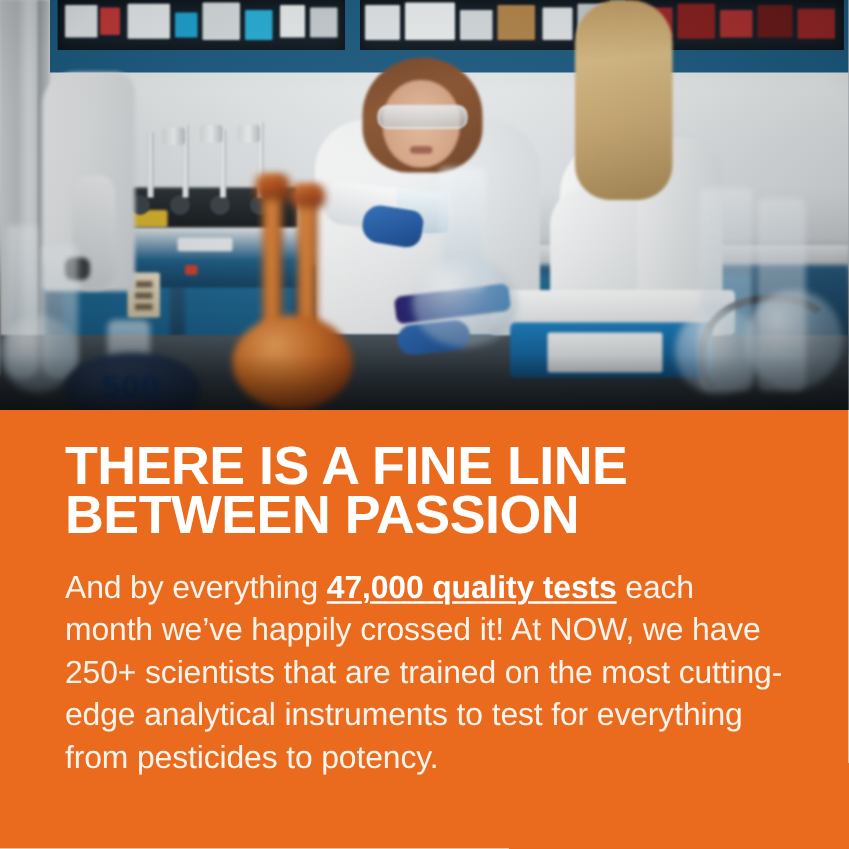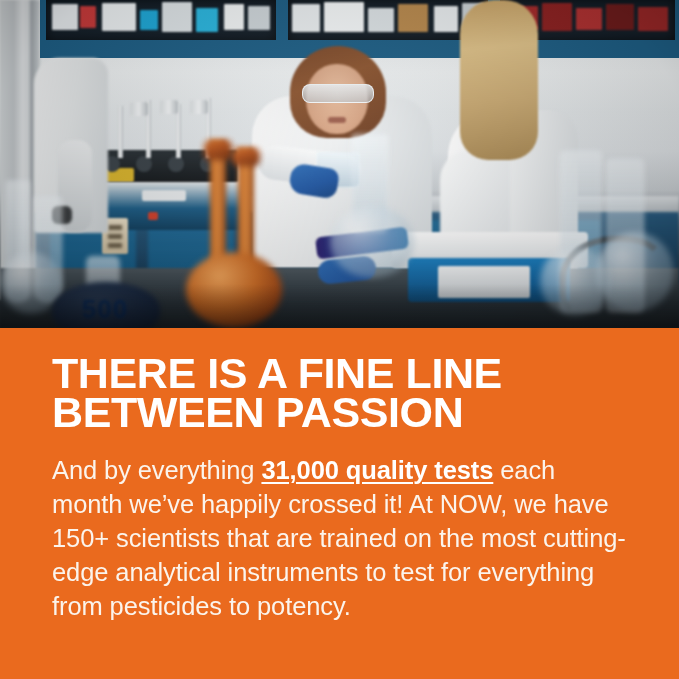--- a/index.html
+++ b/index.html
@@ -508,16 +508,16 @@
     <div class="photo-layer photo-bottom-shadow"></div>
   </div>
 
   <div class="panel">
 
     <h1 class="headline">
       <span class="headline-line">THERE IS A FINE LINE</span>
       <span class="headline-line">BETWEEN PASSION</span>
     </h1>
 
-    <p class="body-copy"><span>And by everything </span><span class="emphasis">31,000 quality tests</span><span> each month we’ve happily crossed it! At NOW, we have 150+ scientists that are trained on the most cutting-edge analytical instruments to test for everything from pesticides to potency.</span></p>
+    <p class="body-copy"><span>And by everything </span><span class="emphasis">47,000 quality tests</span><span> each month we’ve happily crossed it! At NOW, we have 250+ scientists that are trained on the most cutting-edge analytical instruments to test for everything from pesticides to potency.</span></p>
 
   </div>
 </div>
 
 </body></html>

